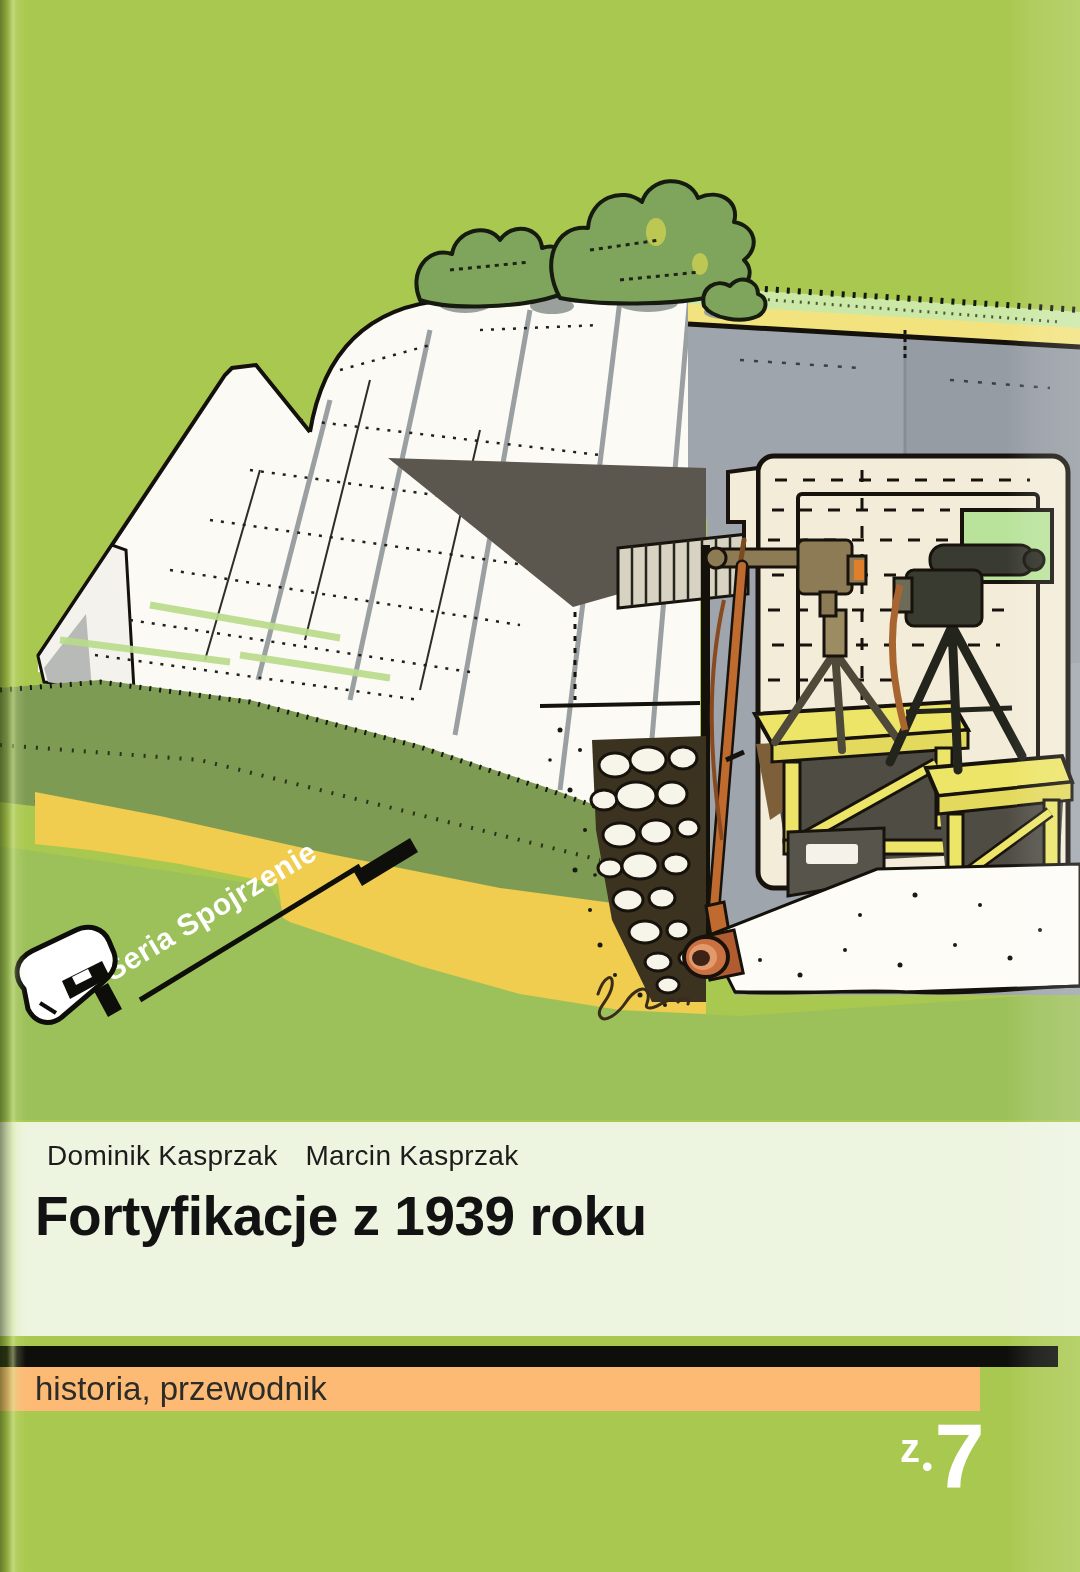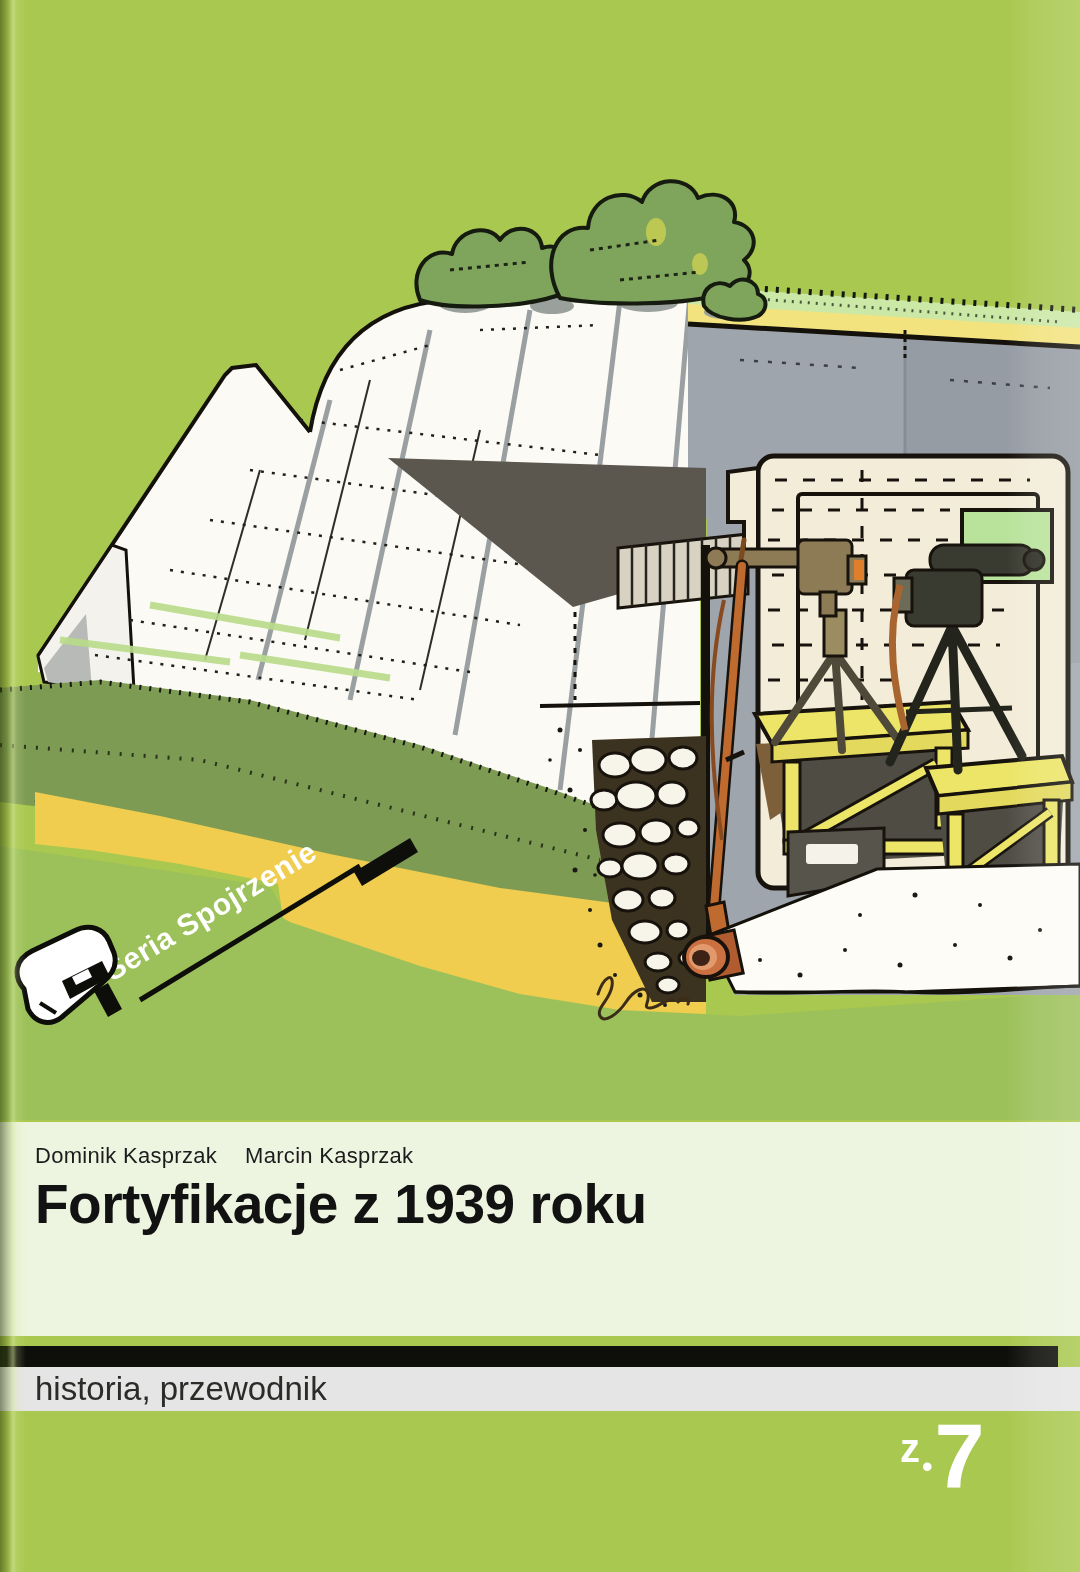--- a/index.html
+++ b/index.html
@@ -6,32 +6,32 @@
   .cover{
     position:relative;width:1080px;height:1572px;overflow:hidden;
     background:#a9c84f;font-family:"Liberation Sans",sans-serif;
   }
   .illustration{position:absolute;left:0;top:0;}
   
   .panel-title{
     position:absolute;left:0;top:1122px;width:1080px;height:214px;
     background:#edf4e0;box-sizing:border-box;padding:16px 0 0 35px;
   }
-  .authors{font-size:22px;color:#1c1c1c;letter-spacing:.3px;line-height:36px;}
+  .authors{font-size:28px;color:#1c1c1c;letter-spacing:.3px;line-height:36px;margin-left:12px;}
   .authors .a1{margin-right:28px;}
   .book-title{
-    font-weight:bold;font-size:55px;line-height:1.1;
+    margin-top:12px;font-weight:bold;font-size:55px;line-height:1.1;
     letter-spacing:-.5px;color:#121212;
   }
   .black-bar{
     position:absolute;left:0;top:1346px;width:1058px;height:21px;background:#0e0e0a;
   }
   .historia-band{
-    position:absolute;left:0;top:1367px;width:1080px;height:44px;
-    background:#e5e5e5;box-sizing:border-box;padding-left:35px;
+    position:absolute;left:0;top:1367px;width:980px;height:44px;
+    background:#fdba74;box-sizing:border-box;padding-left:35px;
     font-size:33px;color:#2b2b28;line-height:43px;
   }
   .volume{
     position:absolute;top:1420px;left:900px;color:#ffffff;font-weight:bold;
     display:flex;align-items:flex-start;
   }
   .volume .v-prefix{font-size:40px;line-height:1;margin-top:8px;}
   .volume .v-sep{font-size:30px;line-height:1;margin-top:32px;margin-left:2px;margin-right:2px;}
   .volume .v-num{font-size:90px;line-height:.8;}
   

